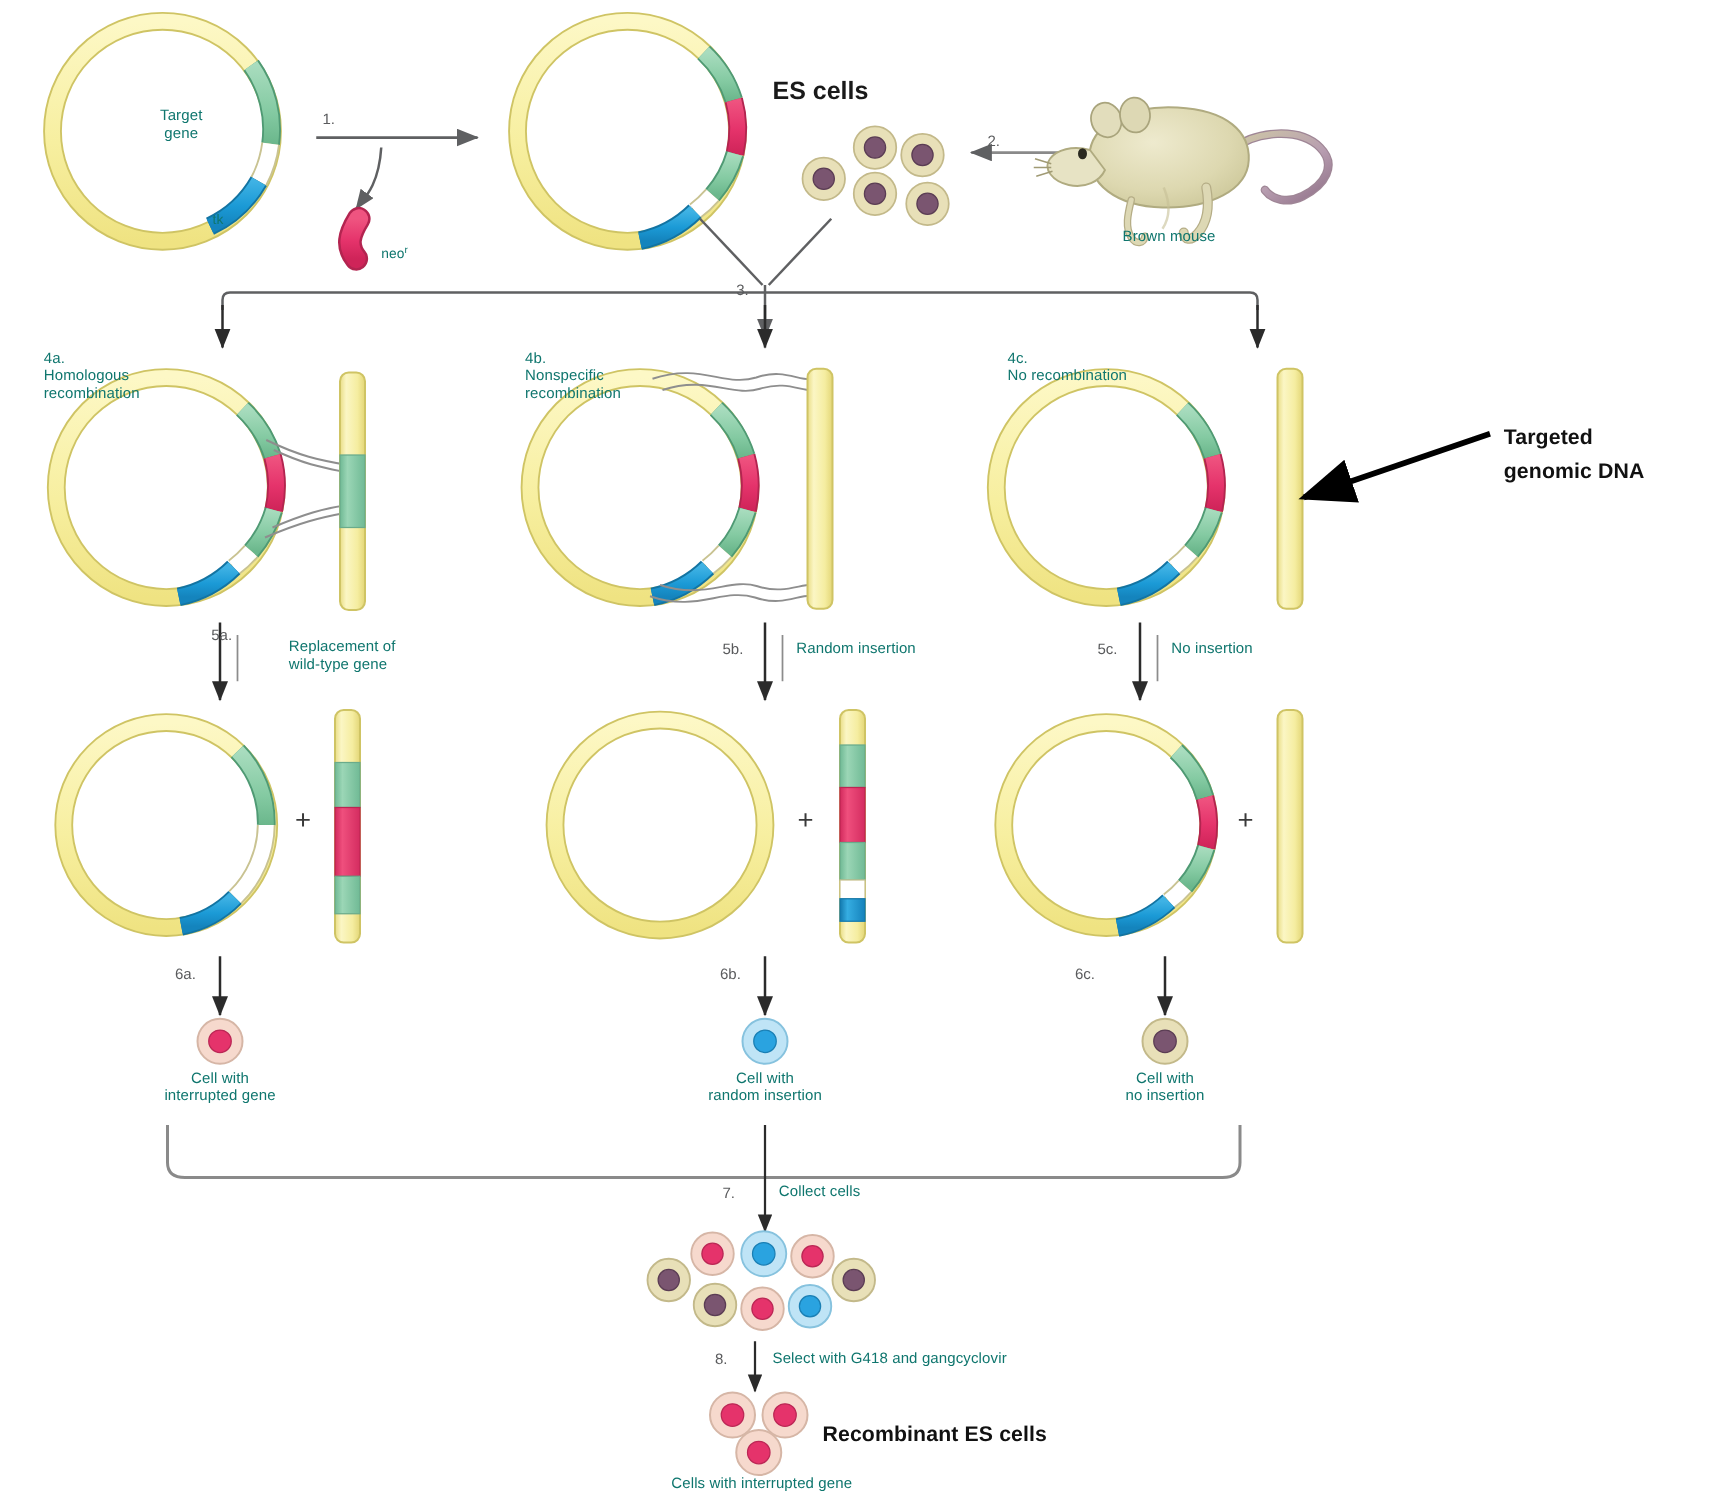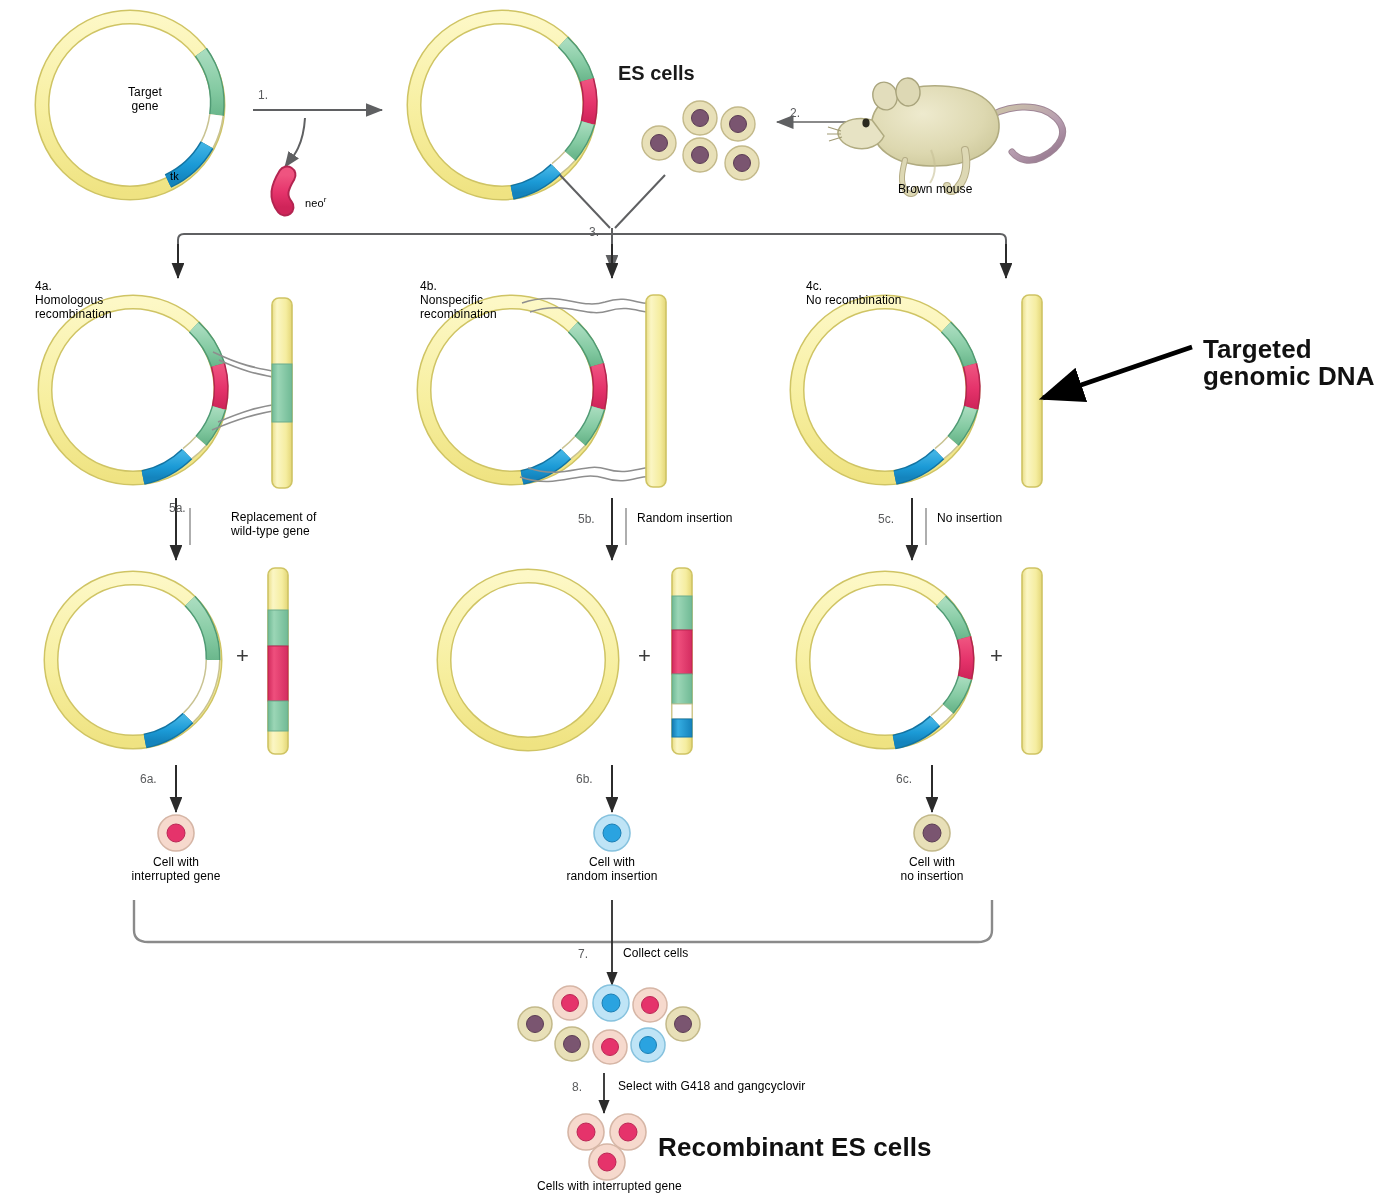--- a/index.html
+++ b/index.html
@@ -23,21 +23,21 @@
     position: absolute;
     left: 0; top: 0;
     width: 1388px;
     height: 1200px;
   }
   .lbl {
     position: absolute;
     font-family: "Liberation Sans", sans-serif;
     font-size: 13px;
     line-height: 15px;
-    color: #000000;
+    color: #0f766e;
     white-space: pre-line;
     letter-spacing: 0.1px;
   }
   .lbl.small {
     font-size: 12px;
     line-height: 14px;
   }
   .lbl.tiny {
     font-size: 11px;
     line-height: 13px;
@@ -46,21 +46,21 @@
     text-align: center;
   }
   .lbl.bold-big {
     font-size: 20px;
     font-weight: bold;
     color: #1a1a1a;
     line-height: 30px;
     letter-spacing: 0px;
   }
   .lbl.bold-mid {
-    font-size: 26px;
+    font-size: 17px;
     font-weight: bold;
     color: #111111;
     line-height: 27px;
   }
   .stepnum {
     position: absolute;
     font-size: 12px;
     color: #5a5b5d;
   }
 </style>
@@ -570,21 +570,21 @@
 
   <div class="stepnum" style="left:878px; top:512px;">5c.</div>
   <div class="lbl small" style="left:937px; top:511px;">No insertion</div>
 
   <div class="lbl" style="left:236px; top:648px; font-size:22px; color:#3a3a3a;">+</div>
   <div class="lbl" style="left:638px; top:648px; font-size:22px; color:#3a3a3a;">+</div>
   <div class="lbl" style="left:990px; top:648px; font-size:22px; color:#3a3a3a;">+</div>
 
   <div class="stepnum" style="left:140px; top:772px;">6a.</div>
   <div class="stepnum" style="left:576px; top:772px;">6b.</div>
-  <div class="stepnum" style="left:896px; top:772px;">6c.</div>
+  <div class="stepnum" style="left:860px; top:772px;">6c.</div>
 
   <div class="lbl small center" style="left:96px; top:855px; width:160px;">Cell with
 interrupted gene</div>
   <div class="lbl small center" style="left:527px; top:855px; width:170px;">Cell with
 random insertion</div>
   <div class="lbl small center" style="left:857px; top:855px; width:150px;">Cell with
 no insertion</div>
 
   <div class="stepnum" style="left:578px; top:947px;">7.</div>
   <div class="lbl small" style="left:623px; top:946px;">Collect cells</div>

